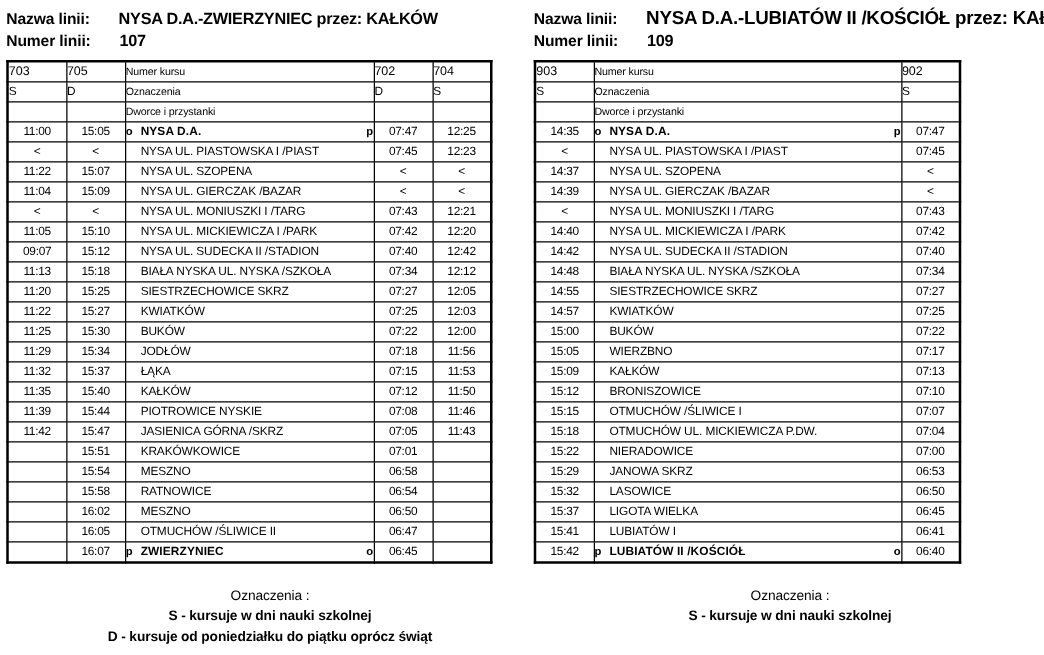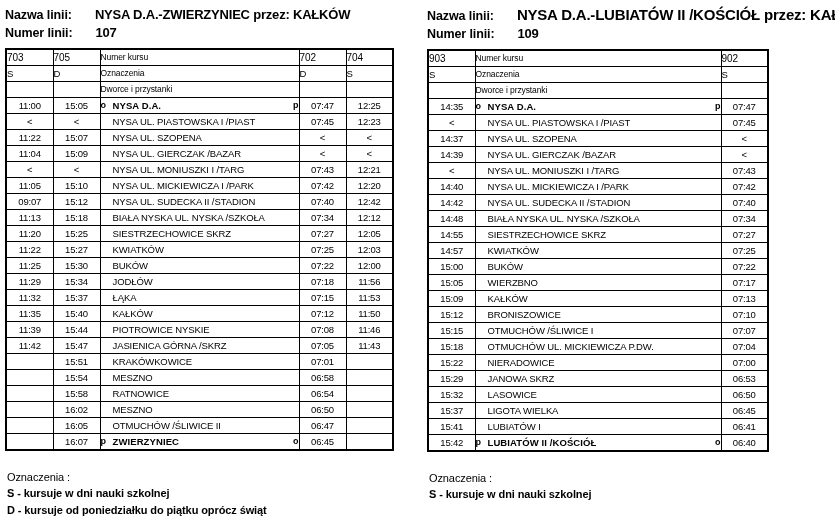--- a/index.html
+++ b/index.html
@@ -119,20 +119,21 @@
     font-size: 9px;
     text-align: right;
   }
   .stop-name { flex: 1 1 auto; }
   .terminal .stop-name { font-weight: bold; letter-spacing: 0.1px; }
 
   
   .legend {
     margin-top: 18px;
     padding-left: 2px;
+    text-align: center;
   }
   .legend-title {
     font-size: 11px;
     line-height: 16px;
     letter-spacing: -0.1px;
   }
   .legend-item {
     font-size: 11px;
     font-weight: bold;
     line-height: 17px;

